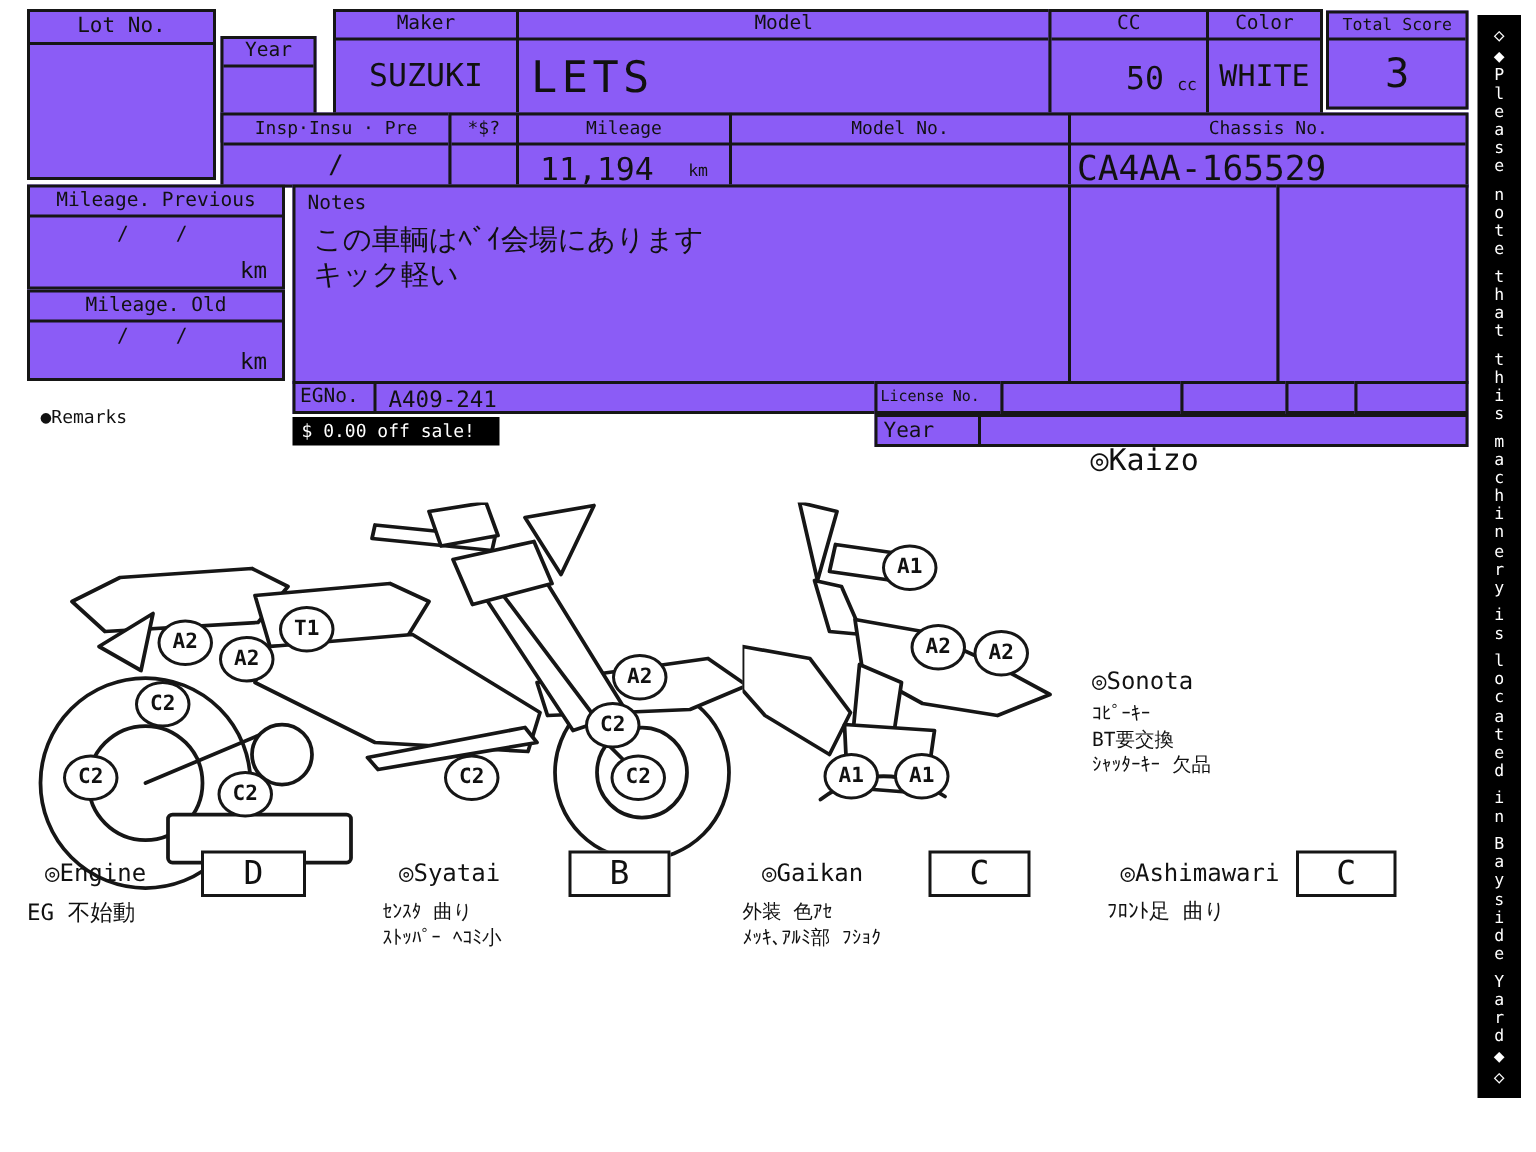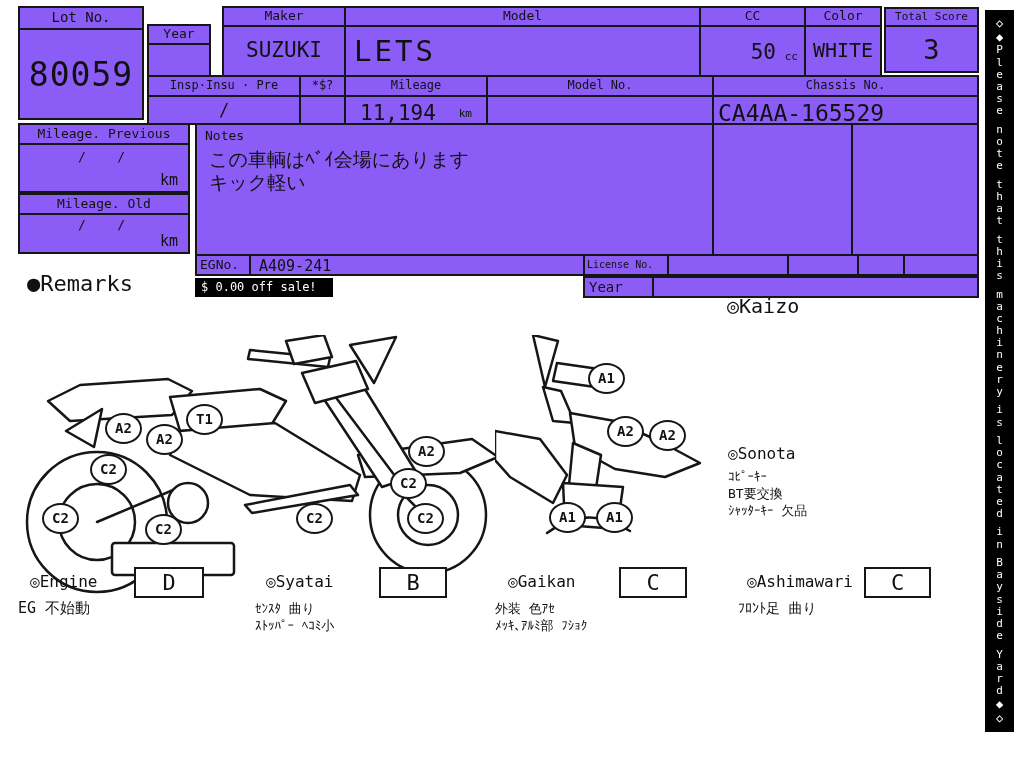--- a/index.html
+++ b/index.html
@@ -34,21 +34,20 @@
   }
   .sb-ch{color:#fff;font-size:11px;line-height:12px;}
   .sb-space{height:6px;}
   .sb-icon{color:#fff;font-size:12px;line-height:14px;}
 </style>
 </head>
 <body>
 
 <div class="cell" style="left:18px;top:6px;width:126px;height:114px;">
   <div class="cell-hd" style="font-size:14px;height:22px;line-height:19px;">Lot No.</div>
-  <div class="val-center" style="height:88px;font-size:33px;letter-spacing:1px;">80059</div>
 </div>
 
 <div class="cell" style="left:147px;top:24px;width:64px;height:71px;">
   <div class="cell-hd">Year</div>
   <div class="pre" style="position:absolute;left:3px;bottom:2px;font-size:13px;">[        ]</div>
 </div>
 <div class="cell" style="left:222px;top:6px;width:124px;height:71px;">
   <div class="cell-hd">Maker</div>
   <div class="val-center" style="height:46px;font-size:21px;">SUZUKI</div>
 </div>
@@ -120,21 +119,21 @@
 </div>
 <div class="cell" style="left:667px;top:254px;width:122px;height:22px;"></div>
 <div class="cell" style="left:787px;top:254px;width:72px;height:22px;"></div>
 <div class="cell" style="left:857px;top:254px;width:48px;height:22px;"></div>
 <div class="cell" style="left:903px;top:254px;width:76px;height:22px;"></div>
 <div class="cell" style="left:583px;top:276px;width:71px;height:22px;">
   <div style="font-size:14px;line-height:18px;padding-left:4px;">Year</div>
 </div>
 <div class="cell" style="left:652px;top:276px;width:327px;height:22px;"></div>
 
-<div class="lbl" style="left:27px;top:271px;font-size:22px;">●Remarks</div>
+<div class="lbl" style="left:27px;top:271px;font-size:12px;">●Remarks</div>
 <div class="abs badge" style="left:195px;top:278px;width:138px;height:19px;font-size:12px;line-height:19px;padding-left:6px;box-sizing:border-box;">$ 0.00 off sale!</div>
 <div class="lbl" style="left:727px;top:294px;font-size:20px;">◎Kaizo</div>
 
 <svg style="left:20px;top:335px;" width="490" height="265" viewBox="0 0 490 265">
   <circle class="sk" cx="77" cy="187" r="70"></circle>
   <circle class="sk" cx="77" cy="187" r="38"></circle>
   <circle class="sk" cx="408" cy="180" r="58"></circle>
   <circle class="sk" cx="408" cy="180" r="30"></circle>
   <line class="skl" x1="77" y1="187" x2="165" y2="150"></line>
   <rect class="sk" x="92" y="208" width="122" height="32" rx="3"></rect>

